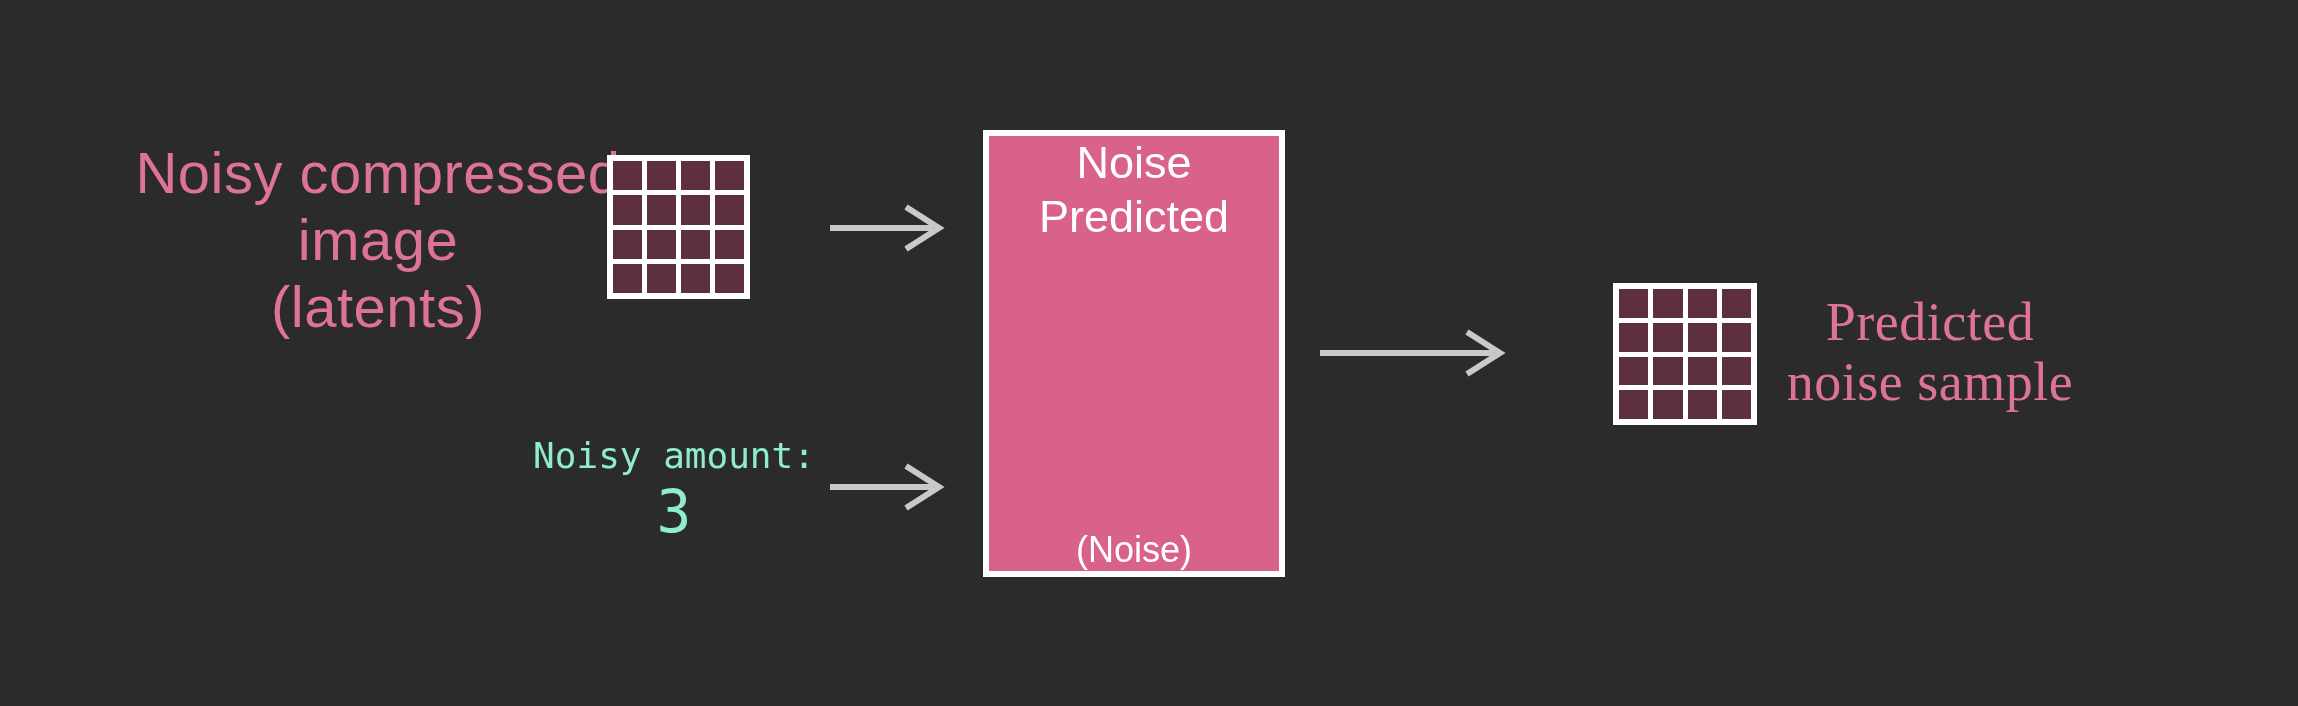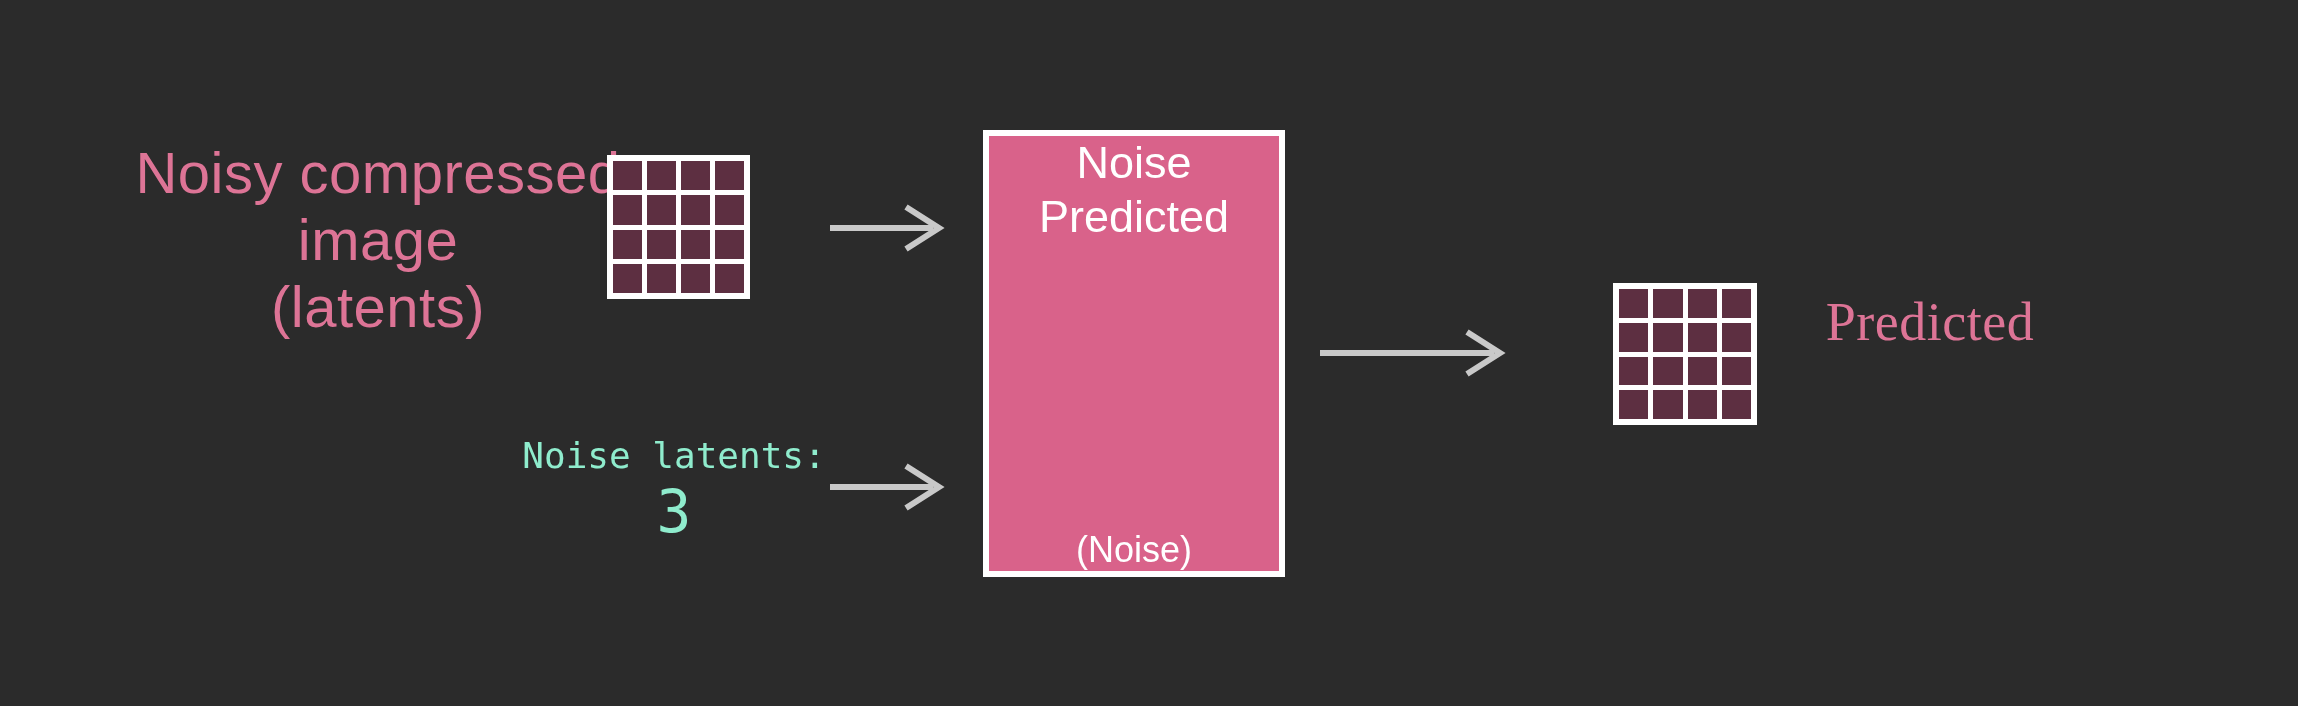--- a/index.html
+++ b/index.html
@@ -134,21 +134,21 @@
     <div class="cell"></div>
     <div class="cell"></div>
   </div>
 
   <svg class="flow-arrow arrow-1" width="120" height="60">
     <line x1="2" y1="30" x2="105" y2="30"></line>
     <polyline points="78,9 111,30 78,51"></polyline>
   </svg>
 
   <div class="mint-block">
-    <span class="mint-caption">Noise latents:</span>
+    <span class="mint-caption">Noisy amount:</span>
     <span class="mint-value">3</span>
   </div>
 
   <svg class="flow-arrow arrow-2" width="120" height="60">
     <line x1="2" y1="30" x2="105" y2="30"></line>
     <polyline points="78,9 111,30 78,51"></polyline>
   </svg>
 
   <div class="predictor-box">
     <div class="box-title">
@@ -177,15 +177,16 @@
     <div class="cell"></div>
     <div class="cell"></div>
     <div class="cell"></div>
     <div class="cell"></div>
     <div class="cell"></div>
     <div class="cell"></div>
   </div>
 
   <div class="pink-label output-label">
     <span>Predicted</span>
+    <span>noise sample</span>
   </div>
 
 </div>
 
 </body></html>

